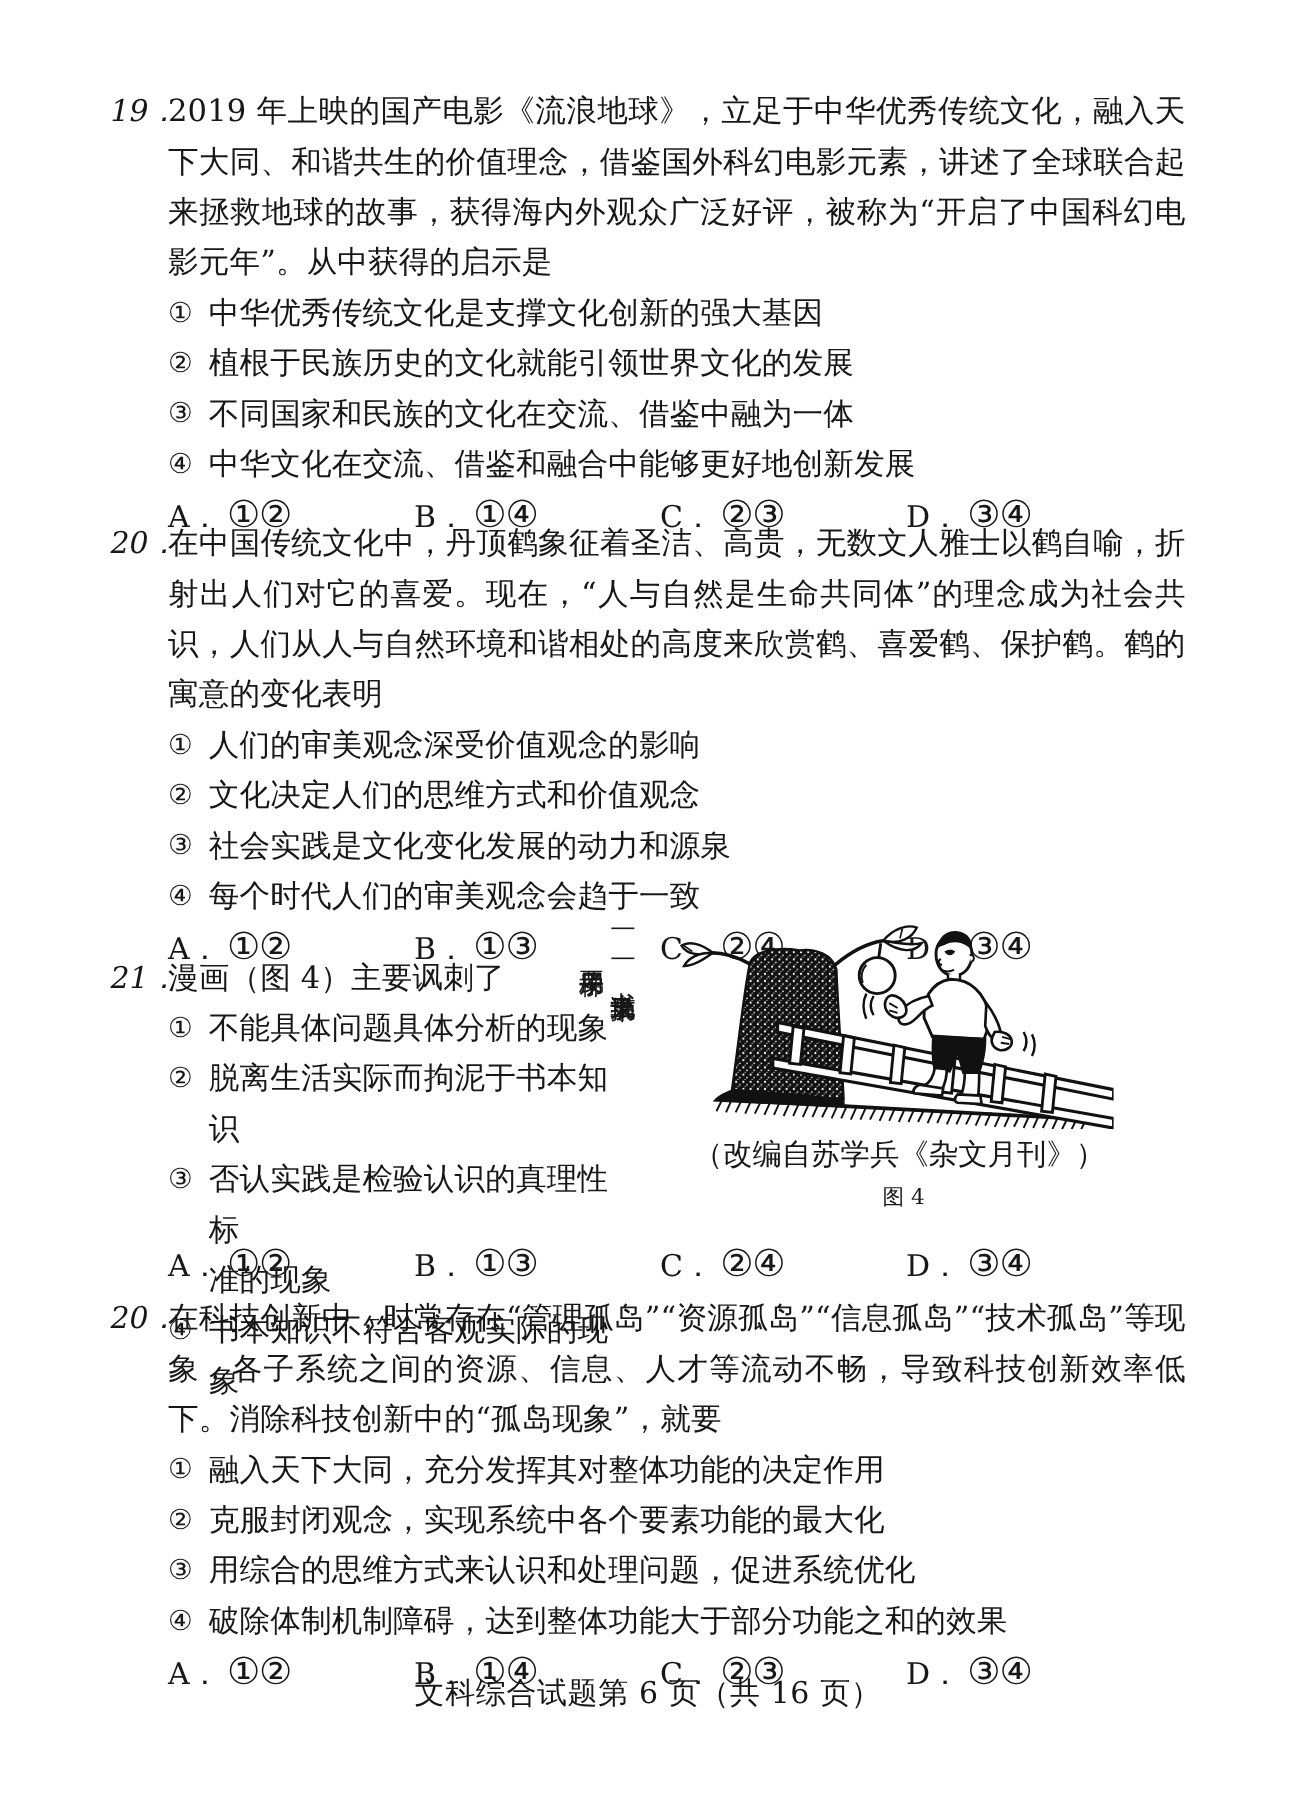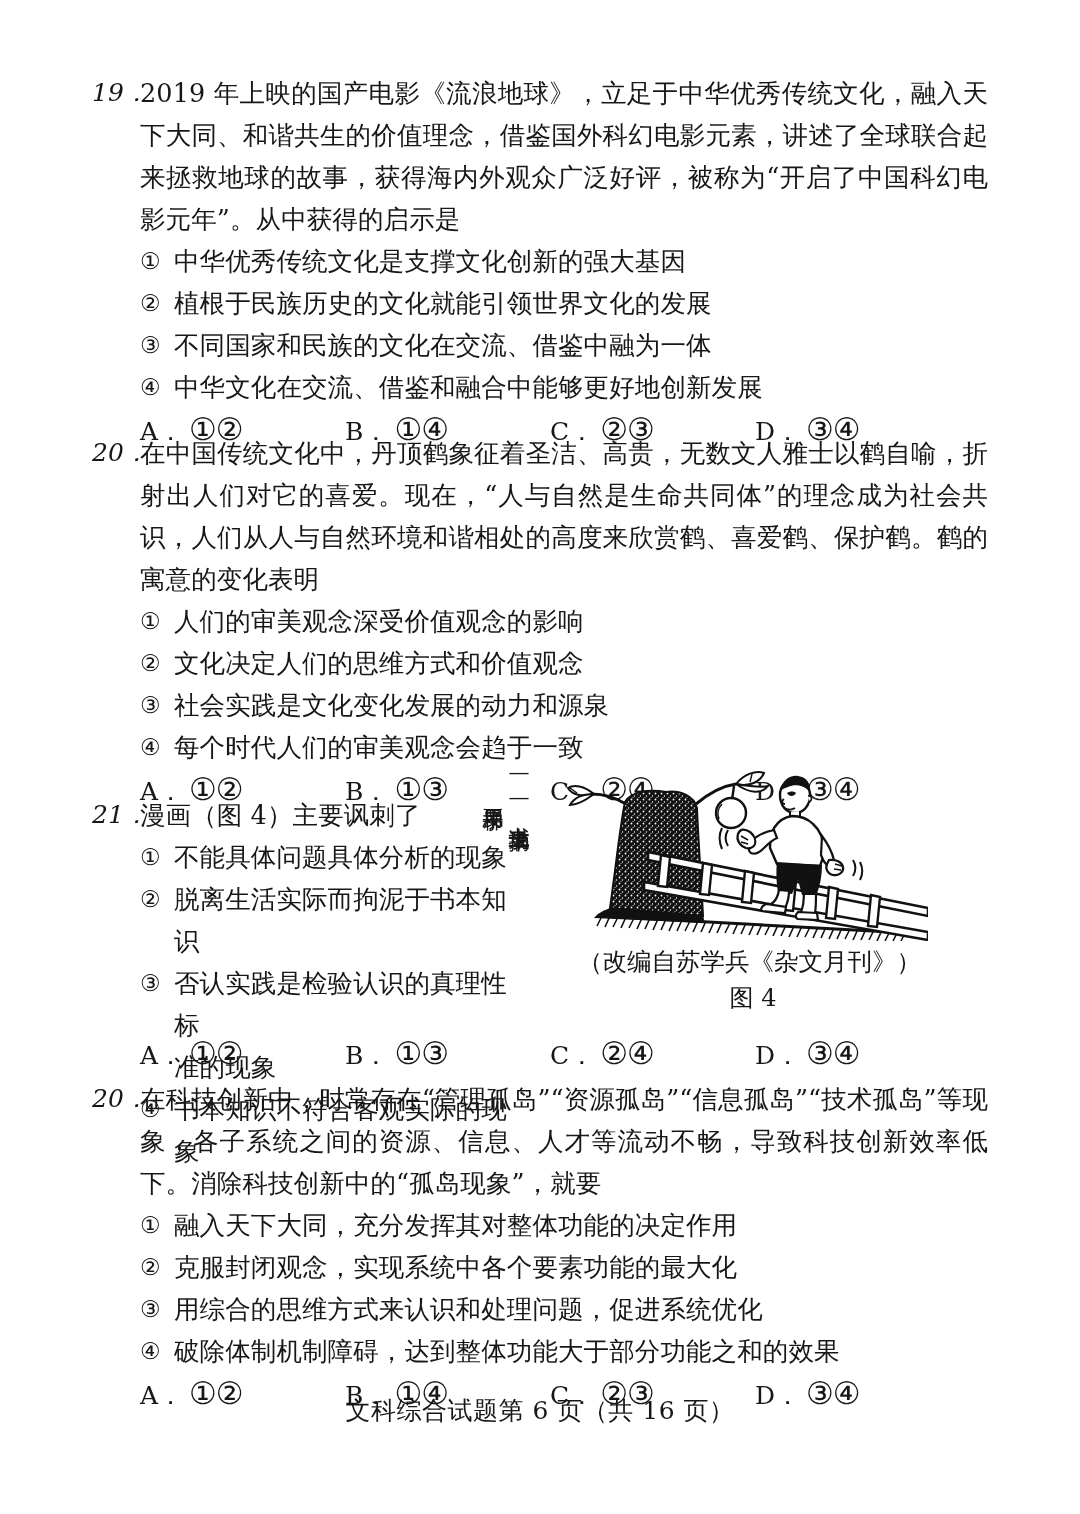--- a/index.html
+++ b/index.html
@@ -126,21 +126,21 @@
 
   .figcaption {
     text-align: left;
     font-size: 24.5px;
     line-height: 38px;
     margin-top: 2px;
     padding-left: 80px;
   }
   .fignum {
     text-align: center;
-    font-size: 24px;
+    font-size: 18px;
     line-height: 34px;
     padding-left: 80px;
   }
 
   
   .footer {
     position: absolute;
     left: 0;
     right: 0;
     top: 1394px;

